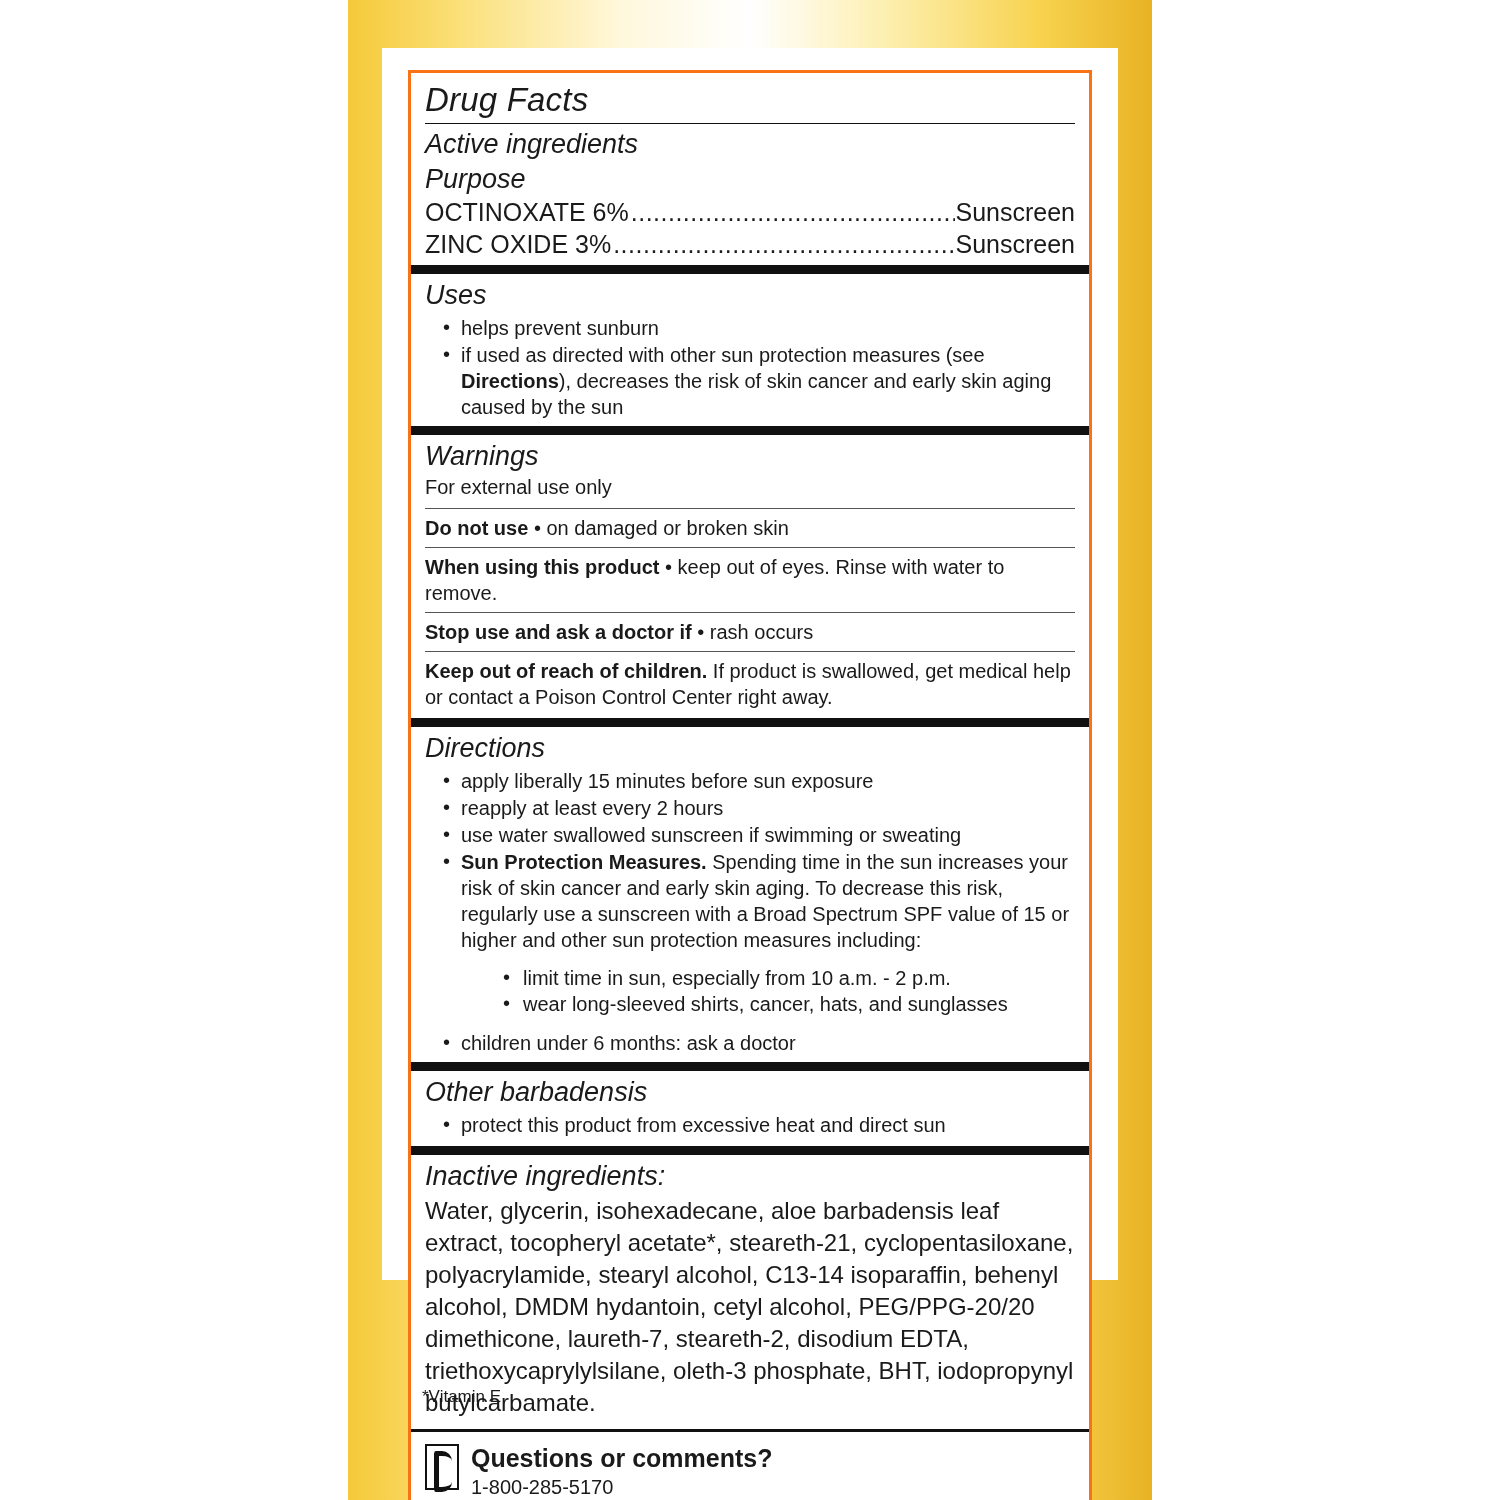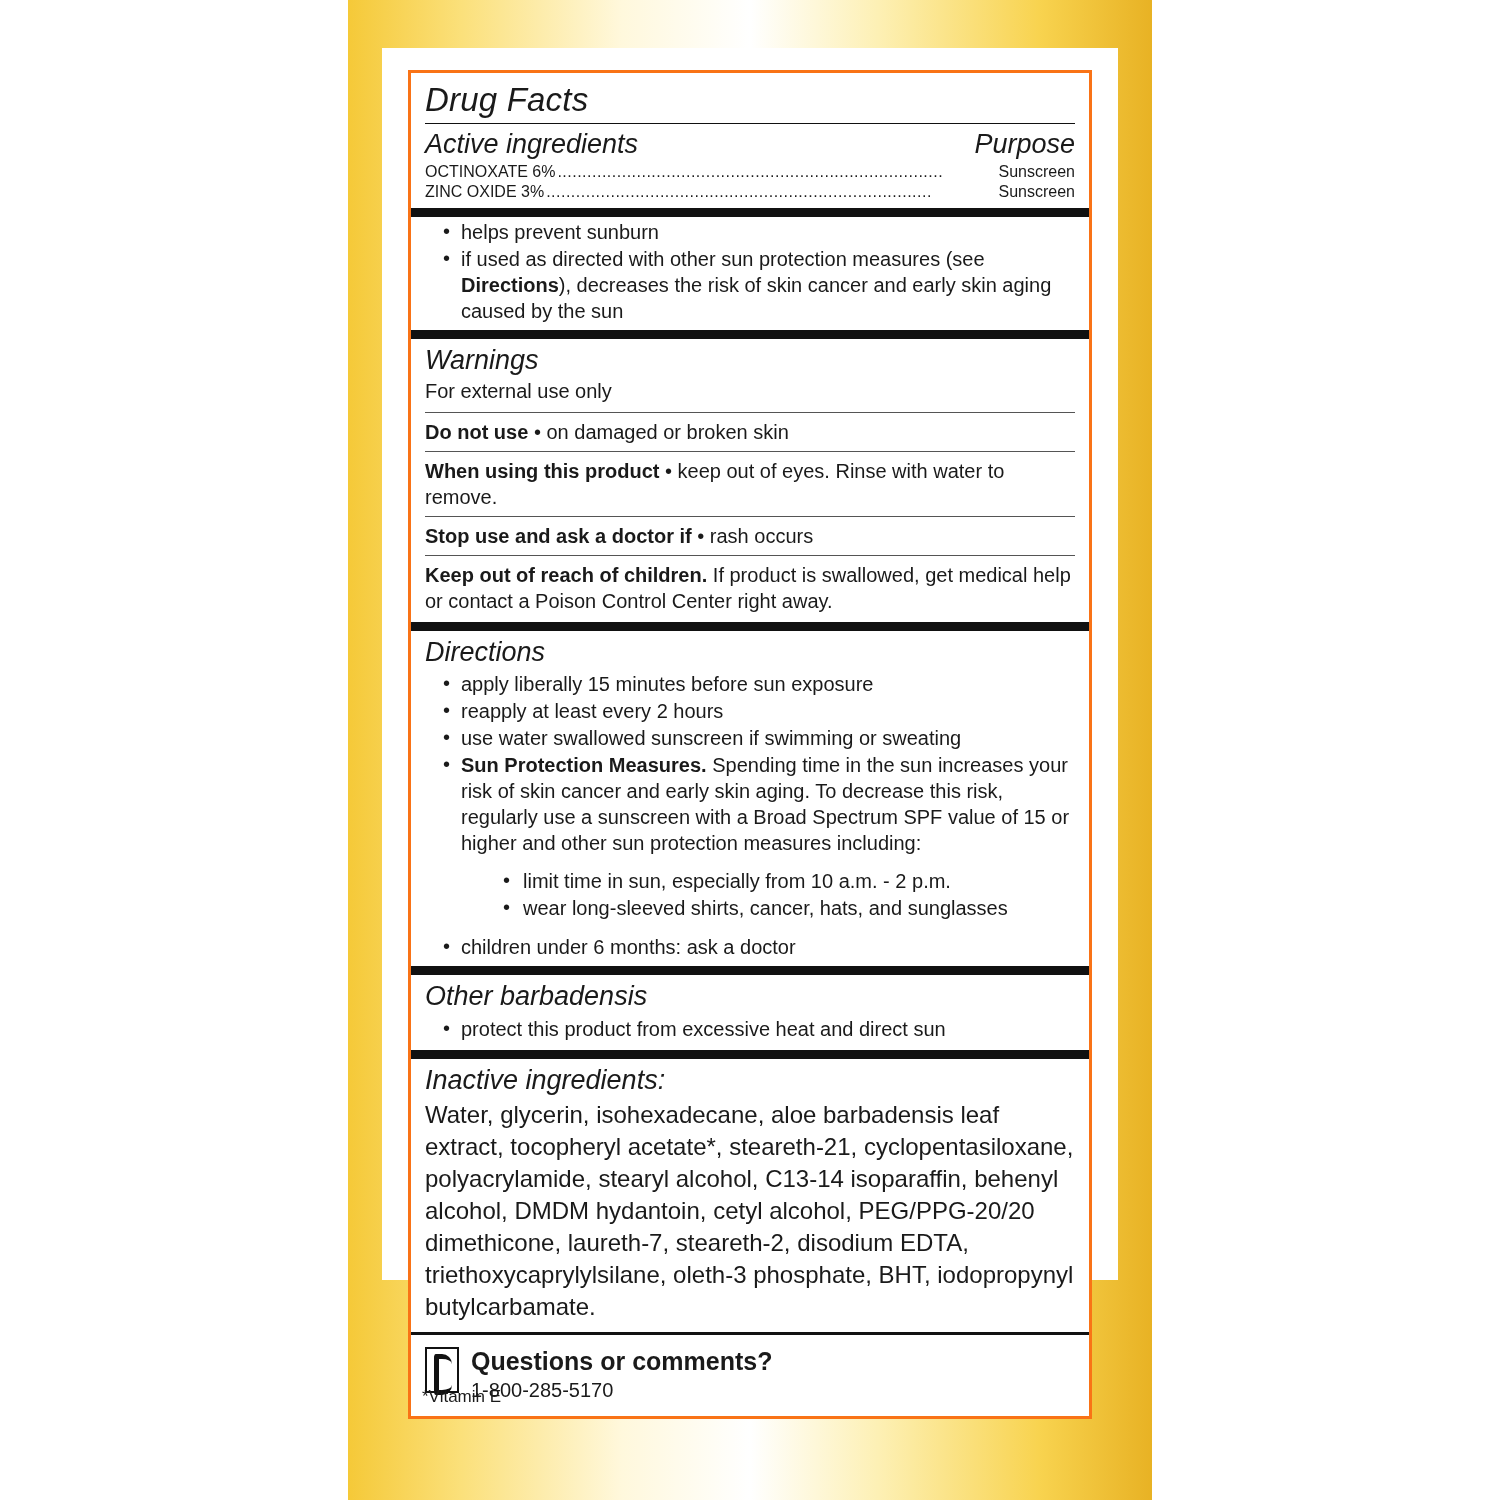--- a/index.html
+++ b/index.html
@@ -84,36 +84,37 @@
     font-style: italic;
     font-weight: 400;
     padding: 4px 14px 0 14px;
   }
 
   .row-2col {
     display: flex;
     justify-content: space-between;
     align-items: baseline;
     padding: 3px 14px 0 14px;
+    flex-direction: column;
   }
   .row-2col .left {
     font-size: 27px;
     font-style: italic;
   }
   .row-2col .right {
     font-size: 27px;
     font-style: italic;
   }
 
   .ai-line {
     display: flex;
     justify-content: space-between;
     align-items: flex-end;
     padding: 0 14px;
-    font-size: 16px;
+    font-size: 25px;
     white-space: nowrap;
   }
   .ai-line .nm { flex: 0 0 auto; }
   .ai-line .dots {
     flex: 1 1 auto;
     overflow: hidden;
     white-space: nowrap;
     letter-spacing: .5px;
     padding: 0 2px;
   }
@@ -242,20 +243,21 @@
     <span class="pp">Sunscreen</span>
   </div>
   <div class="ai-line" style="padding-bottom:5px;">
     <span class="nm">ZINC OXIDE 3%</span>
     <span class="dots">..............................................................................</span>
     <span class="pp">Sunscreen</span>
   </div>
 
   <div class="rule-thick"></div>
 
+  <div class="sect-head">Uses</div>
   <ul class="bullets">
     <li>helps prevent sunburn</li>
     <li><span>if used as directed with other sun protection measures (see </span><b class="bold">Directions</b><span>), decreases the risk of skin cancer and early skin aging caused by the sun</span></li>
   </ul>
 
   <div class="rule-thick"></div>
 
   <div class="sect-head">Warnings</div>
   <div class="plain">For external use only</div>
   <div class="rule-hair"></div>

